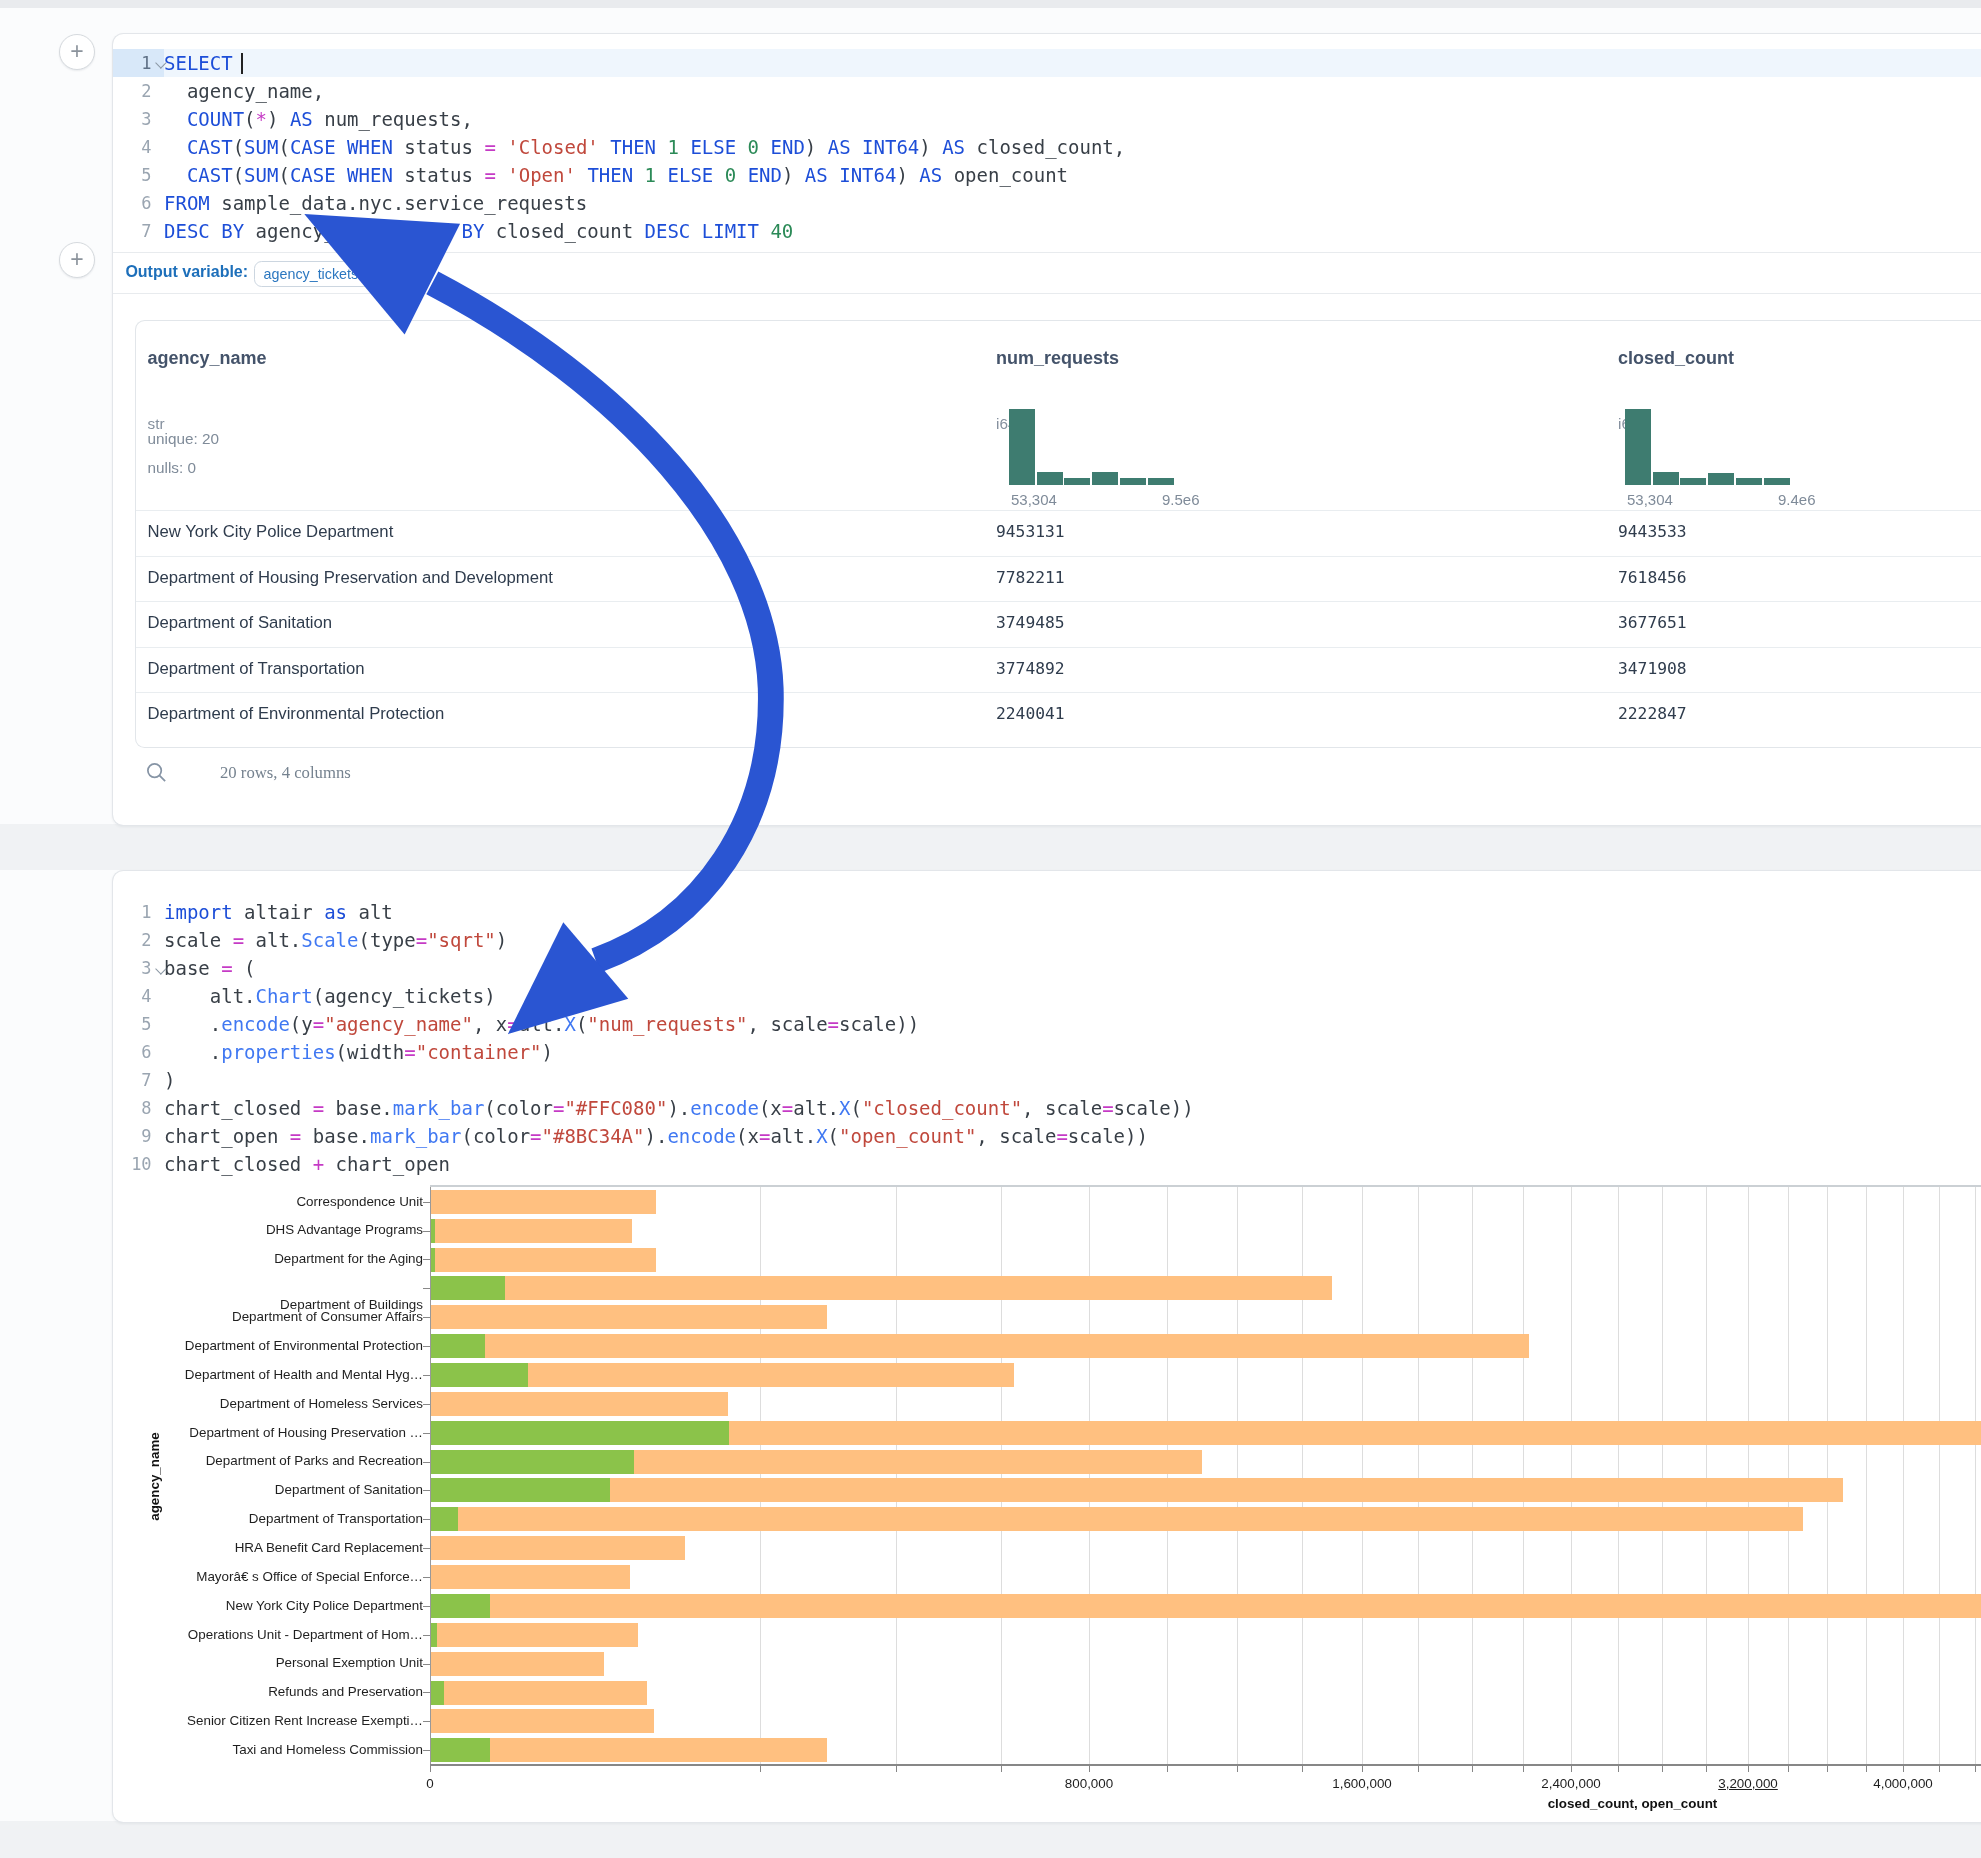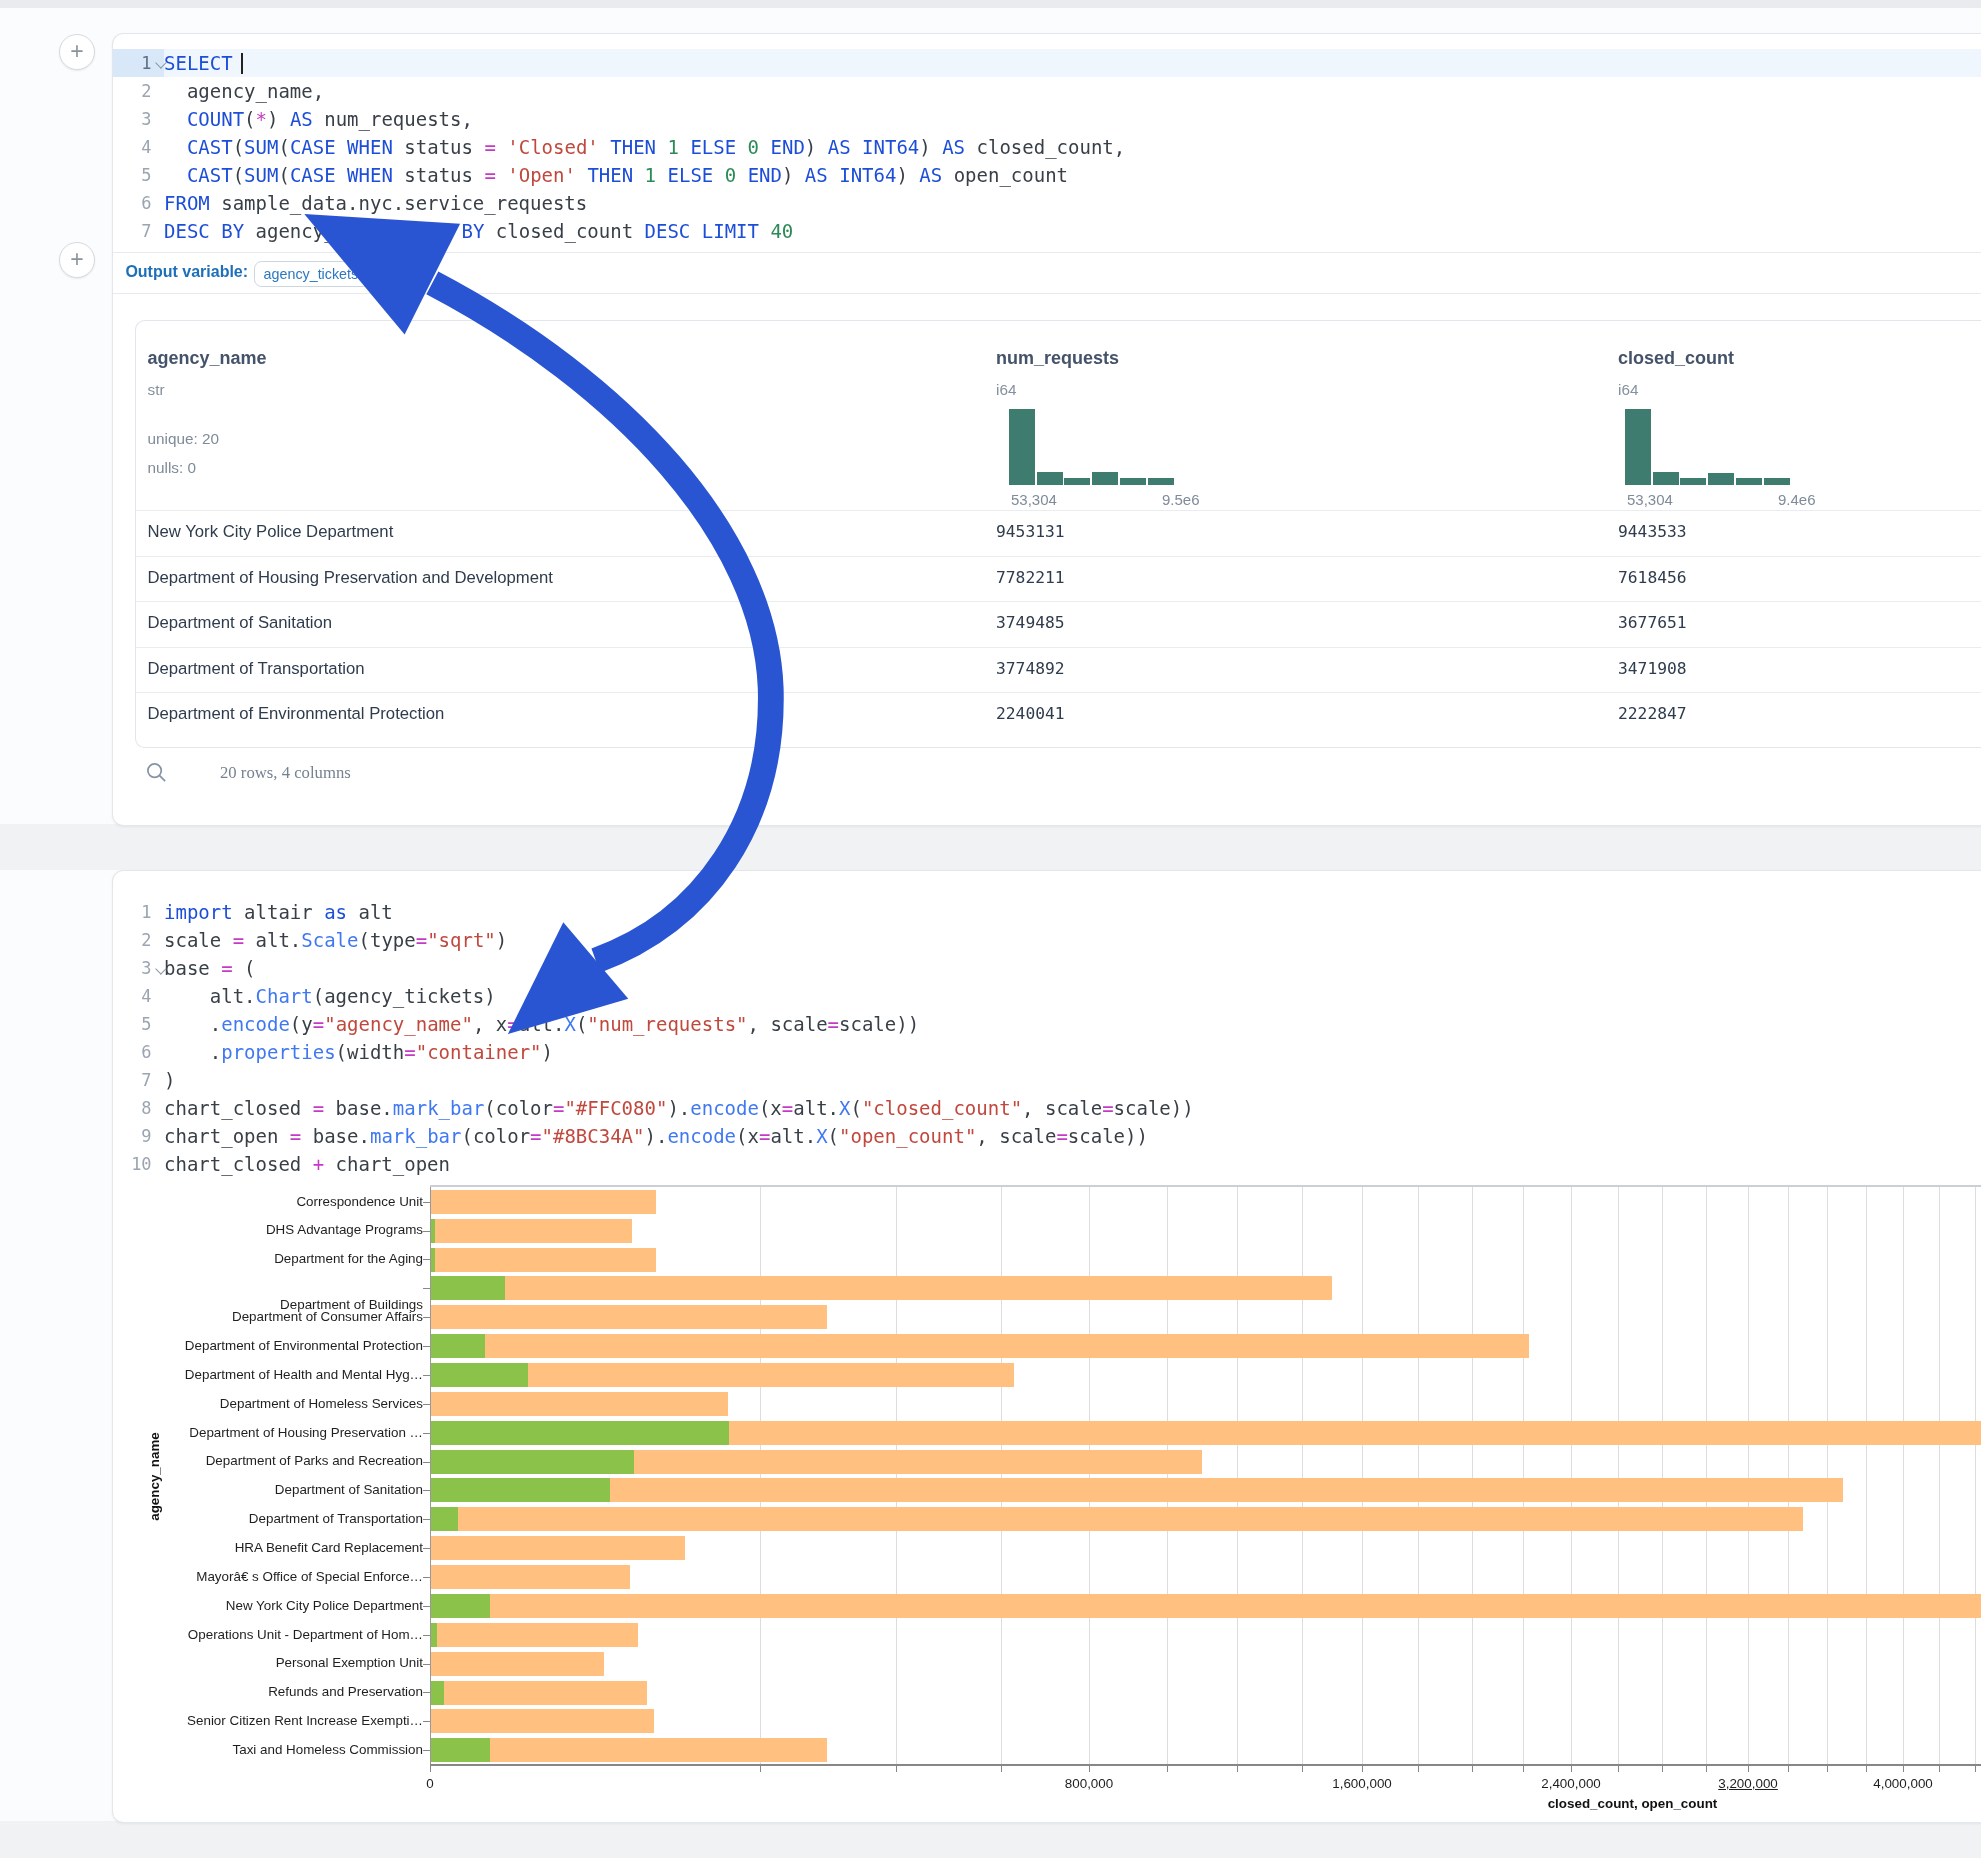--- a/index.html
+++ b/index.html
@@ -34,21 +34,21 @@
   .tok-cur{display:inline-block;width:1.9px;height:21px;background:#222;vertical-align:-3.8px;margin-left:8.6px;}
   
   .outvar-row{left:0;width:100%;height:40px;border-top:1px solid #e8ebee;border-bottom:1px solid #e8ebee;}
   .outvar-label{position:absolute;left:12.4px;top:10.5px;font-size:16px;font-weight:bold;color:#1d6fba;}
   .outvar-chip{position:absolute;left:141px;top:8.6px;width:117px;height:26px;box-sizing:border-box;
                border:1px solid #ccd6e0;border-radius:7.6px;background:#fff;overflow:hidden;
                font-size:14.3px;line-height:24px;color:#2b77c0;padding:0 8.6px;white-space:nowrap;cursor:pointer;}
   
   .tbl-card{border:1px solid #e2e6ea;border-right:none;border-radius:9.6px 0 0 9.6px;background:#fff;}
   .col-name{position:absolute;font-size:18px;font-weight:bold;color:#44536a;}
-  .col-type{position:absolute;font-size:15.3px;color:#85909e;}
+  .col-type{position:absolute;font-size:15.3px;color:#85909e;margin-top:34px;}
   .col-meta{position:absolute;font-size:15.3px;color:#7f8b99;}
   .hist{position:absolute;width:164px;height:76px;}
   .hist .hb{position:absolute;bottom:0;width:26px;background:#3e7c70;}
   .hist-lbl{position:absolute;font-size:15px;color:#7f8b99;}
   .trow{position:absolute;left:0;width:100%;height:46px;border-top:1px solid #e9edf0;box-sizing:border-box;}
   .trow .c0{position:absolute;left:11.5px;top:11.5px;font-size:16.7px;color:#2f3c4d;}
   .trow .c1{position:absolute;left:860px;top:11.5px;font-size:16.3px;color:#2f3c4d;font-family:"DejaVu Sans Mono",monospace;}
   .trow .c2{position:absolute;left:1482px;top:11.5px;font-size:16.3px;color:#2f3c4d;font-family:"DejaVu Sans Mono",monospace;}
   .summary-row{position:absolute;font-family:Liberation Serif, serif;}
   .summary-text{position:absolute;left:75px;top:0;font-size:16.7px;color:#75828f;line-height:25px;}

